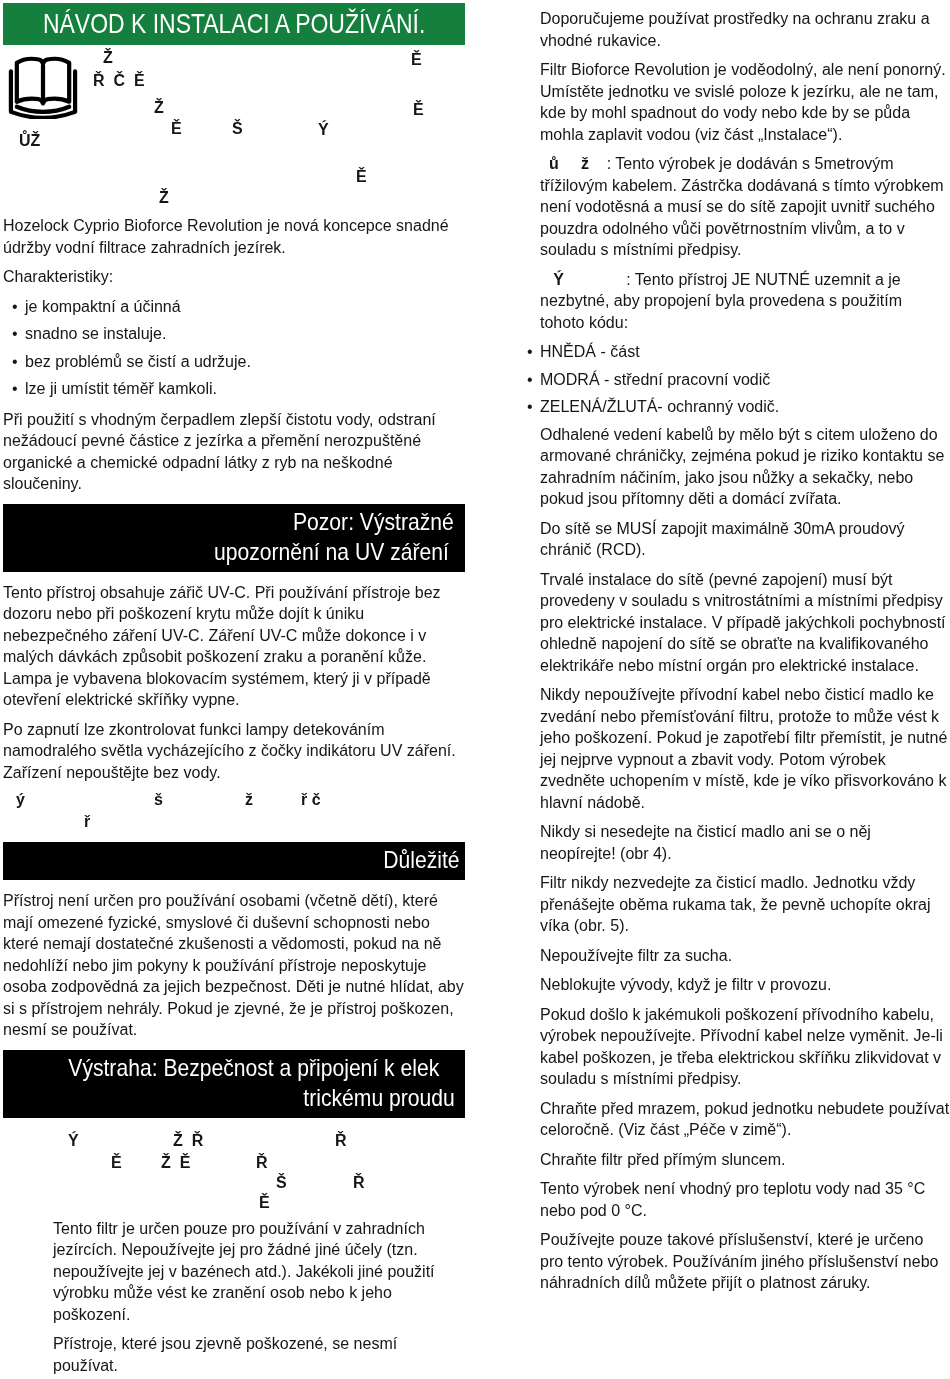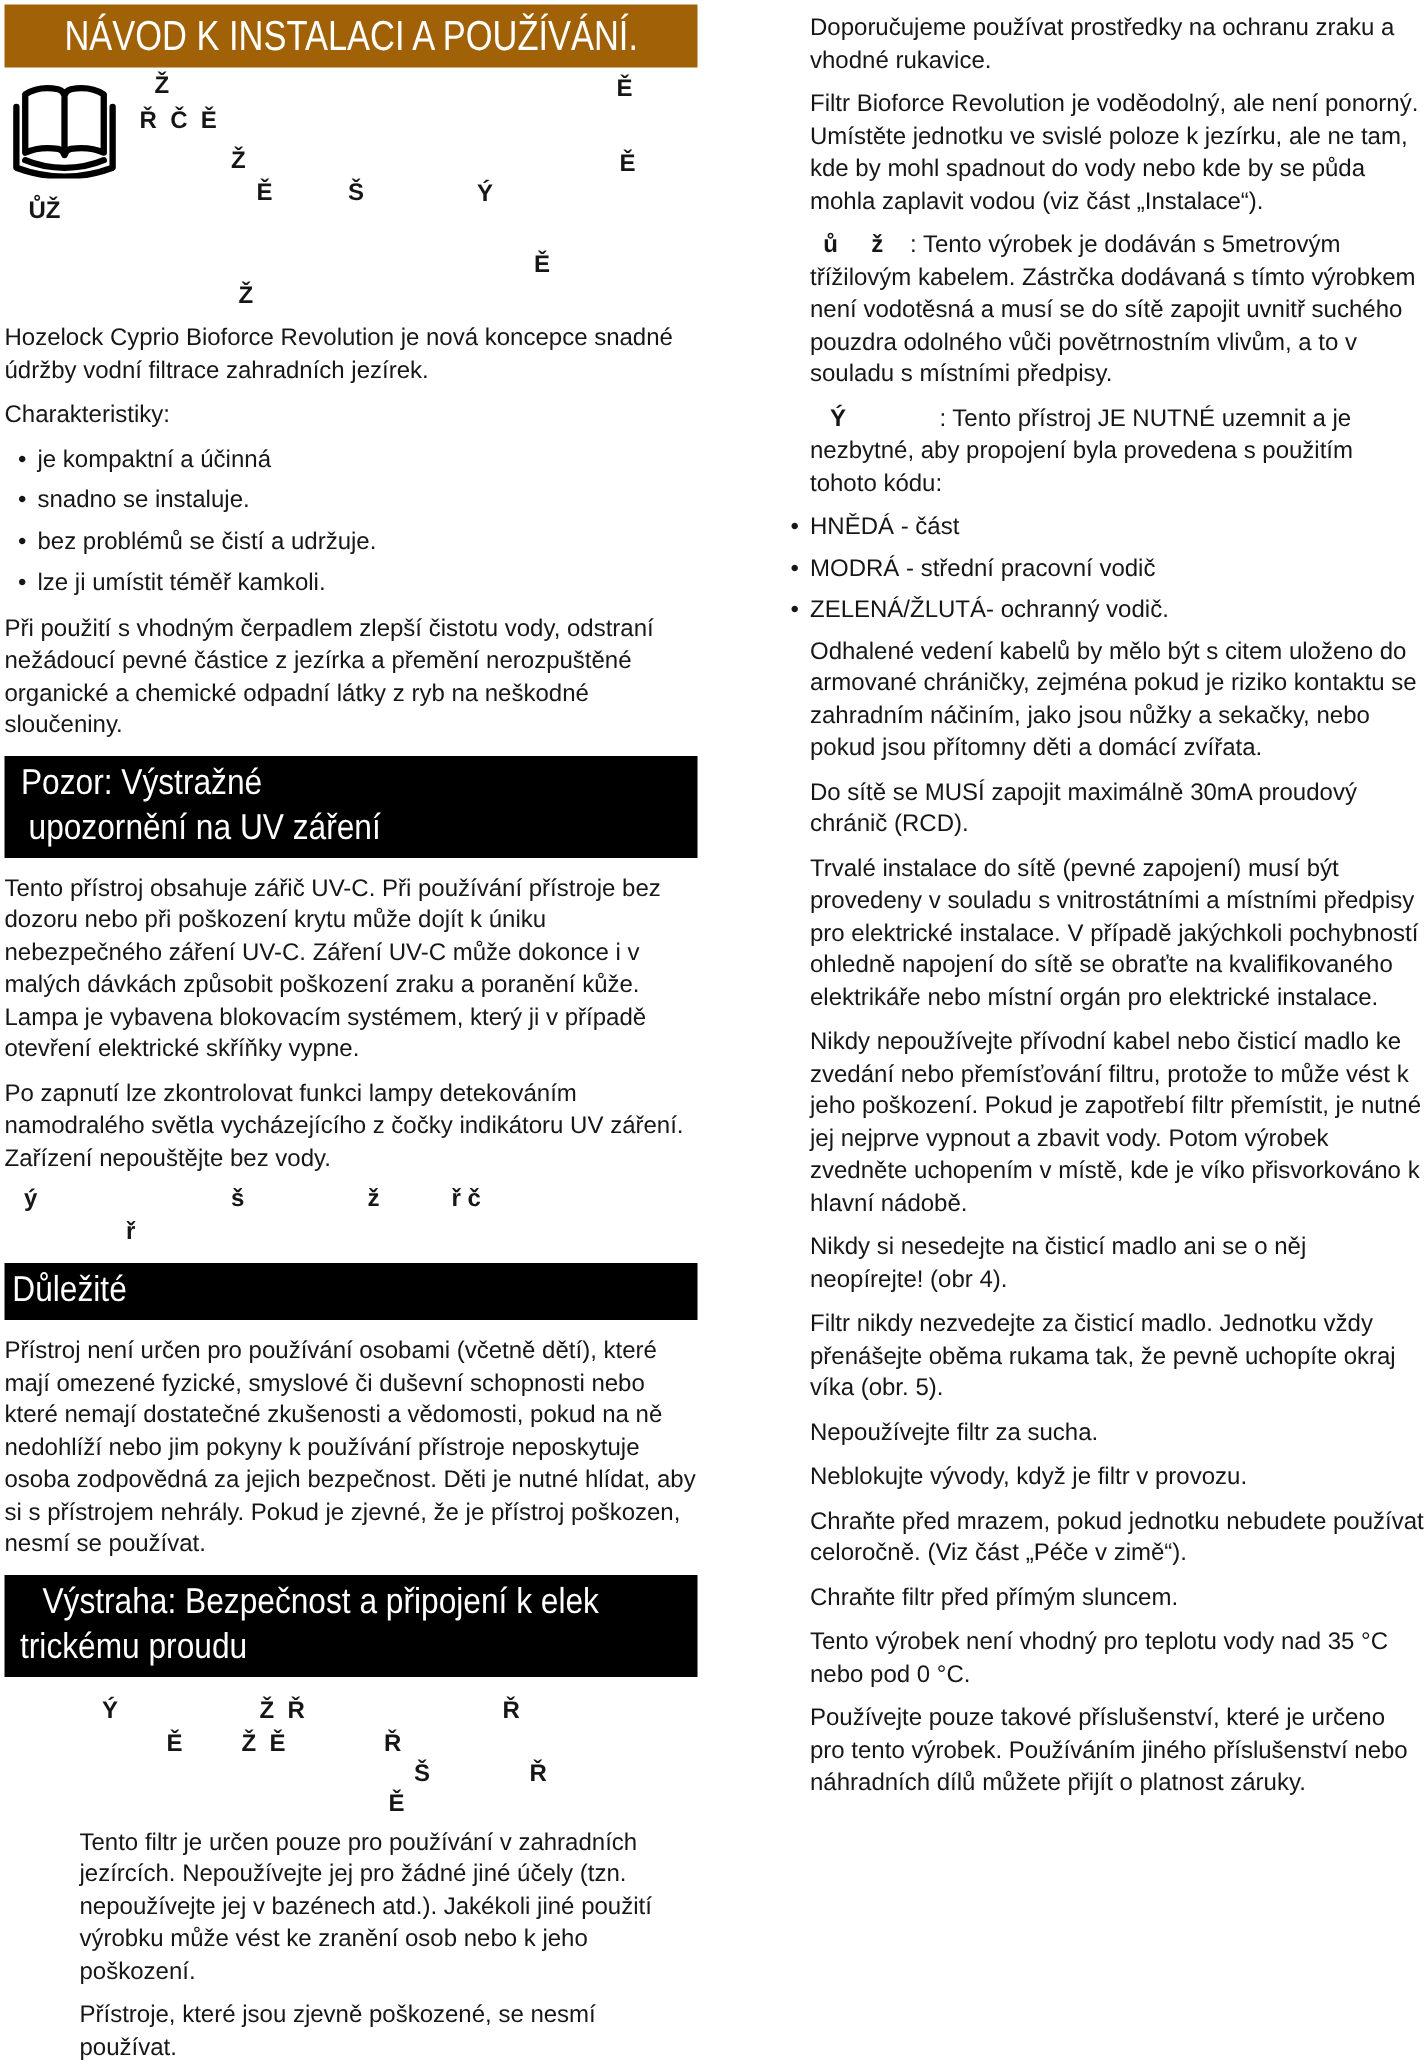--- a/index.html
+++ b/index.html
@@ -8,30 +8,30 @@
     width:950px; height:1379px; overflow:hidden;
     color:#161616;
     font-family:"Liberation Sans","DejaVu Sans",sans-serif;
     font-size:16px; line-height:21.5px;
   }
   .page { display:flex; padding:3px 0 0 3px; }
   .col-left { width:462px; flex:none; }
   .col-right { width:410px; flex:none; margin-left:75px; padding-top:5px; }
 
   .title-bar {
-    background:#a16207; color:#fff; height:42px;
+    background:#15803d; color:#fff; height:42px;
     display:flex; align-items:center; justify-content:center;
     margin-bottom:2px;
   }
   .title-bar .bar-text {
     font-size:28px; line-height:42px; white-space:nowrap;
     display:inline-block; transform:scaleX(0.82);
   }
   .bar {
-    background:#000; color:#fff; text-align:left;
+    background:#000; color:#fff; text-align:right;
     padding:3px 0 5px; margin:9px 0 10px;
   }
   .bar .bar-text {
     font-size:24px; line-height:30px; white-space:nowrap;
     display:inline-block; transform:scaleX(0.88);
   }
 
   .header-figure { position:relative; height:168px; }
   .book-icon { position:absolute; left:2px; top:2px; }
 
@@ -177,19 +177,20 @@
         <span>ZELENÁ/ŽLUTÁ- ochranný vodič.</span>
       </div>
       <p class="para">Odhalené vedení kabelů by mělo být s citem uloženo do armované chráničky, zejména pokud je riziko kontaktu se zahradním náčiním, jako jsou nůžky a sekačky, nebo pokud jsou přítomny děti a domácí zvířata.</p>
       <p class="para">Do sítě se MUSÍ zapojit maximálně 30mA proudový chránič (RCD).</p>
       <p class="para">Trvalé instalace do sítě (pevné zapojení) musí být provedeny v souladu s vnitrostátními a místními předpisy pro elektrické instalace. V případě jakýchkoli pochybností ohledně napojení do sítě se obraťte na kvalifikovaného elektrikáře nebo místní orgán pro elektrické instalace.</p>
       <p class="para">Nikdy nepoužívejte přívodní kabel nebo čisticí madlo ke zvedání nebo přemísťování filtru, protože to může vést k jeho poškození. Pokud je zapotřebí filtr přemístit, je nutné jej nejprve vypnout a zbavit vody. Potom výrobek zvedněte uchopením v místě, kde je víko přisvorkováno k hlavní nádobě.</p>
       <p class="para">Nikdy si nesedejte na čisticí madlo ani se o něj neopírejte! (obr 4).</p>
       <p class="para">Filtr nikdy nezvedejte za čisticí madlo. Jednotku vždy přenášejte oběma rukama tak, že pevně uchopíte okraj víka (obr. 5).</p>
       <p class="para">Nepoužívejte filtr za sucha.</p>
       <p class="para">Neblokujte vývody, když je filtr v provozu.</p>
+      <p class="para">Pokud došlo k jakémukoli poškození přívodního kabelu, výrobek nepoužívejte.  Přívodní kabel nelze vyměnit. Je-li kabel poškozen, je třeba elektrickou skříňku zlikvidovat v souladu s místními předpisy.</p>
       <p class="para">Chraňte před mrazem, pokud jednotku nebudete používat celoročně. (Viz část „Péče v zimě“).</p>
       <p class="para">Chraňte filtr před přímým sluncem.</p>
       <p class="para">Tento výrobek není vhodný pro teplotu vody nad 35 °C nebo pod 0 °C.</p>
       <p class="para">Používejte pouze takové příslušenství, které je určeno pro tento výrobek. Používáním jiného příslušenství nebo náhradních dílů můžete přijít o platnost záruky.</p>
     </div>
 
 </div>
 
 </body></html>

